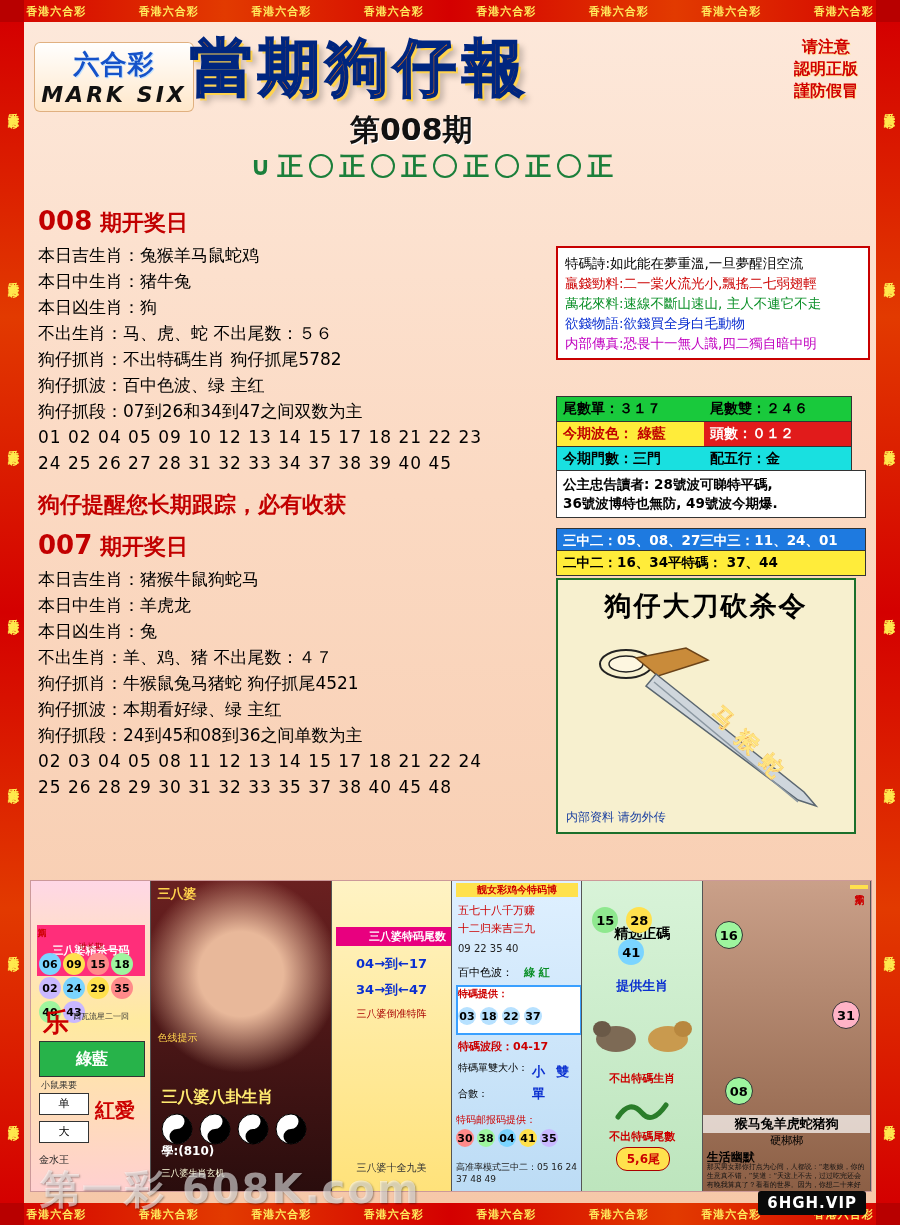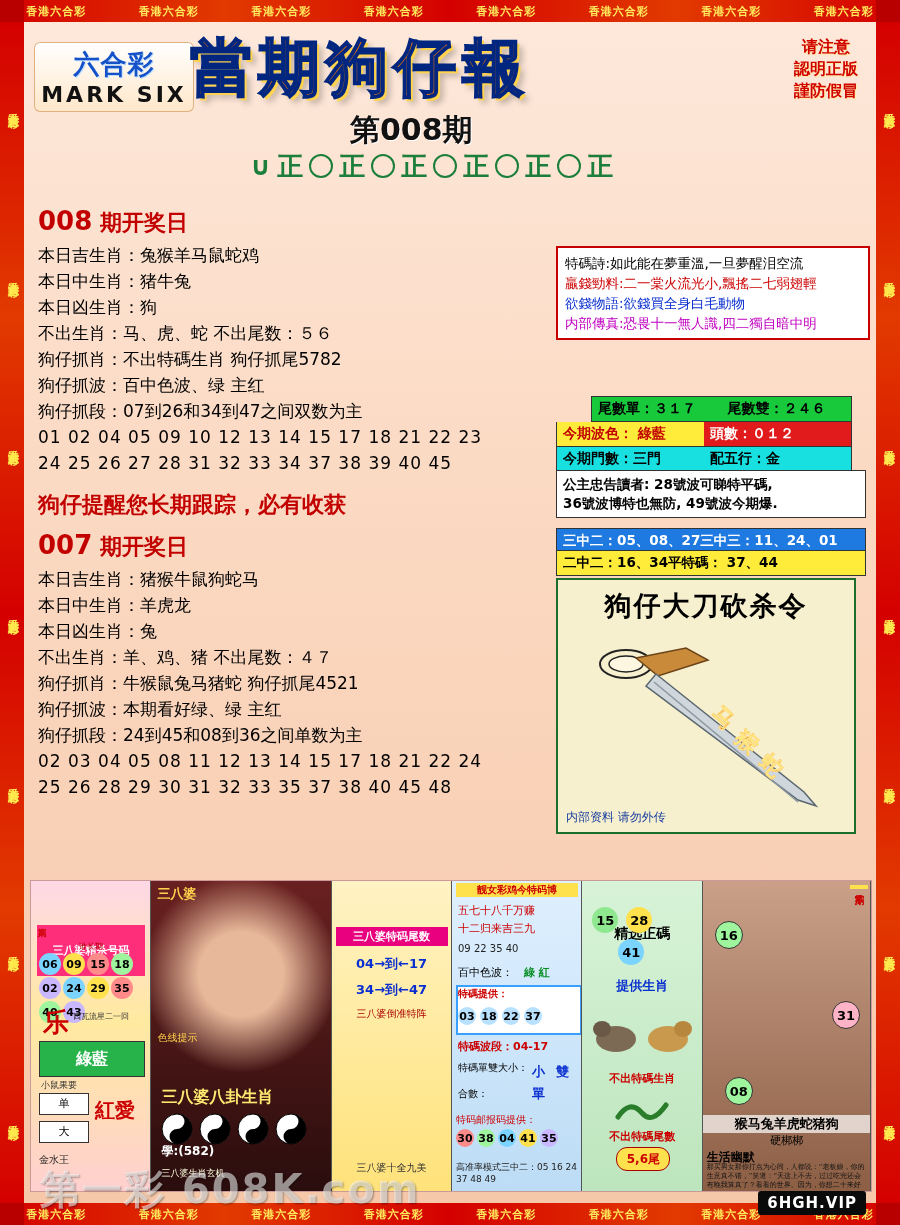--- a/index.html
+++ b/index.html
@@ -44,21 +44,21 @@
   
   .logo{
     position:absolute;left:34px;top:42px;width:160px;height:70px;
     border-radius:6px;
     background:linear-gradient(180deg,#ffffff,#ffe7c9);
     display:flex;flex-direction:column;align-items:center;justify-content:center;
     box-shadow:0 0 0 1px #e0b080 inset;
   }
   .logo .l1{font-size:26px;font-weight:bold;color:#1552c9;letter-spacing:1px;
     text-shadow:1px 1px 0 #bfe0ff;}
-  .logo .l2{font-size:22px;font-weight:bold;color:#111;letter-spacing:3px;}
+  .logo .l2{font-size:22px;font-weight:bold;color:#111;letter-spacing:3px;font-style:italic;}
   .title-main{
     position:absolute;left:190px;top:28px;width:480px;height:80px;
     font-size:62px;font-weight:bold;color:#ff7a00;
     -webkit-text-stroke:2px #00267f;
     text-shadow:3px 3px 0 #ffd34d, 6px 6px 6px rgba(0,0,0,.25);
     letter-spacing:6px;
     line-height:80px;
     white-space:nowrap;
   }
   .title-issue{
@@ -98,21 +98,21 @@
   
   .rbox{position:absolute;left:556px;width:296px;}
   .poem{
     top:246px;border:2px solid #c80000;background:#fff;padding:5px 7px;
     font-size:13.5px;line-height:20px;color:#000;
   }
   .tblbox{top:396px;}
   .trow{display:flex;border:1px solid #333;border-top:none;font-size:14px;font-weight:bold;}
   .trow:first-child{border-top:1px solid #333;}
   .tcell{padding:3px 6px;flex:1;white-space:nowrap;}
-  .bg-green{background:#19c93c;color:#000;margin-left:35px;}
+  .bg-green{background:#19c93c;color:#000;}
   .bg-yellow{background:#ffec3a;color:#c00000;}
   .bg-red{background:#e11b1b;color:#fff;}
   .bg-cyan{background:#19e0e0;color:#000;}
   .notebox{
     top:470px;border:1px solid #333;background:#fff;padding:4px 6px;
     font-size:13.5px;line-height:19px;font-weight:bold;color:#000;
   }
   .bluebox{
     top:528px;border:1px solid #333;background:#1e7ae0;color:#fff;
     font-size:13.5px;font-weight:bold;padding:3px 6px;
@@ -304,20 +304,21 @@
   <div class="line">
     <span class="lbl">狗仔抓段：</span><span>24到45和08到36之间单数为主</span>
   </div>
   <div class="numrow">02 03 04 05 08 11 12 13 14 15 17 18 21 22 24</div>
   <div class="numrow">25 26 28 29 30 31 32 33 35 37 38 40 45 48</div>
 </div>
 
 <div class="rbox poem">
   <div style="color:#000">特碼詩:如此能在夢重溫,一旦夢醒泪空流</div>
   <div style="color:#cc0000">贏錢勁料:二一棠火流光小,飄搖二七弱翅輕</div>
+  <div style="color:#0a8f27">萬花來料:速線不斷山速山, 主人不連它不走</div>
   <div style="color:#0a2fd0">欲錢物語:欲錢買全身白毛動物</div>
   <div style="color:#c000c0">内部傳真:恐畏十一無人識,四二獨自暗中明</div>
 </div>
 
 <div class="rbox tblbox">
   <div class="trow bg-green">
     <div class="tcell">尾數單：３１７</div>
     <div class="tcell">尾數雙：２４６</div>
   </div>
   <div class="trow">
@@ -379,36 +380,36 @@
     <div class="blk tinybox" style="left:8px;top:240px;width:48px;height:20px;text-align:center;line-height:20px;font-size:11px;">大</div>
     <div class="blk" style="left:64px;top:216px;font-size:20px;font-weight:bold;color:#c00;">紅愛</div>
     <div class="blk" style="left:8px;top:272px;font-size:10px;color:#222;">金水王</div>
   </div>
 
   <div class="cp cp2">
     <div class="photo-girl"></div>
     <div class="blk" style="left:6px;top:4px;font-size:13px;font-weight:bold;color:#ffd24d;">三八婆</div>
     <div class="blk" style="left:6px;top:150px;font-size:10px;color:#ffd24d;">色线提示</div>
     <div class="blk" style="left:10px;top:206px;font-size:16px;font-weight:bold;color:#ffea70;">三八婆八卦生肖</div>
-    <div class="blk" style="left:10px;top:262px;font-size:12px;font-weight:bold;color:#fff;">學:(582)</div>
+    <div class="blk" style="left:10px;top:262px;font-size:12px;font-weight:bold;color:#fff;">學:(810)</div>
     <div class="blk" style="left:10px;top:286px;font-size:9px;color:#ffd;">三八婆生肖玄机</div>
     <svg class="blk" style="left:6px;top:228px" width="168" height="40" viewBox="0 0 168 40">
       <circle cx="20" cy="20" r="15" fill="#fff" stroke="#000"></circle>
         <path d="M20 5a15 15 0 0 1 0 30a7.5 7.5 0 0 1 0-15a7.5 7.5 0 0 0 0-15" fill="#000"></path>
       <circle cx="58" cy="20" r="15" fill="#fff" stroke="#000"></circle>
         <path d="M58 5a15 15 0 0 1 0 30a7.5 7.5 0 0 1 0-15a7.5 7.5 0 0 0 0-15" fill="#000"></path>
       <circle cx="96" cy="20" r="15" fill="#fff" stroke="#000"></circle>
         <path d="M96 5a15 15 0 0 1 0 30a7.5 7.5 0 0 1 0-15a7.5 7.5 0 0 0 0-15" fill="#000"></path>
       <circle cx="134" cy="20" r="15" fill="#fff" stroke="#000"></circle>
         <path d="M134 5a15 15 0 0 1 0 30a7.5 7.5 0 0 1 0-15a7.5 7.5 0 0 0 0-15" fill="#000"></path>
     </svg>
   </div>
 
   <div class="cp cp3">
-    <div class="blk pinkhdr" style="left:4px;top:46px;width:112px;padding:2px 0;background:#e8007f;">三八婆特码尾数</div>
+    <div class="blk pinkhdr" style="left:4px;top:46px;width:112px;padding:2px 16px;background:#e8007f;">三八婆特码尾数</div>
     <div class="blk" style="left:6px;top:74px;width:108px;text-align:center;font-size:13px;font-weight:bold;color:#0a2fd0;">04→到←17</div>
     <div class="blk" style="left:6px;top:100px;width:108px;text-align:center;font-size:13px;font-weight:bold;color:#0a2fd0;">34→到←47</div>
     <div class="blk" style="left:6px;top:126px;width:108px;text-align:center;font-size:10px;color:#a00;">三八婆倒准特阵</div>
     <div class="blk" style="left:6px;top:280px;width:108px;text-align:center;font-size:10px;color:#333;">三八婆十全九美</div>
   </div>
 
   <div class="cp cp4">
     <div class="blk" style="left:4px;top:2px;width:122px;text-align:center;font-size:10px;font-weight:bold;color:#c00;background:#ffe14d;">靓女彩鸡今特码博</div>
     <div class="blk" style="left:6px;top:22px;font-size:11px;color:#c00;">五七十八千万赚</div>
     <div class="blk" style="left:6px;top:40px;font-size:11px;color:#c00;">十二归来吉三九</div>

